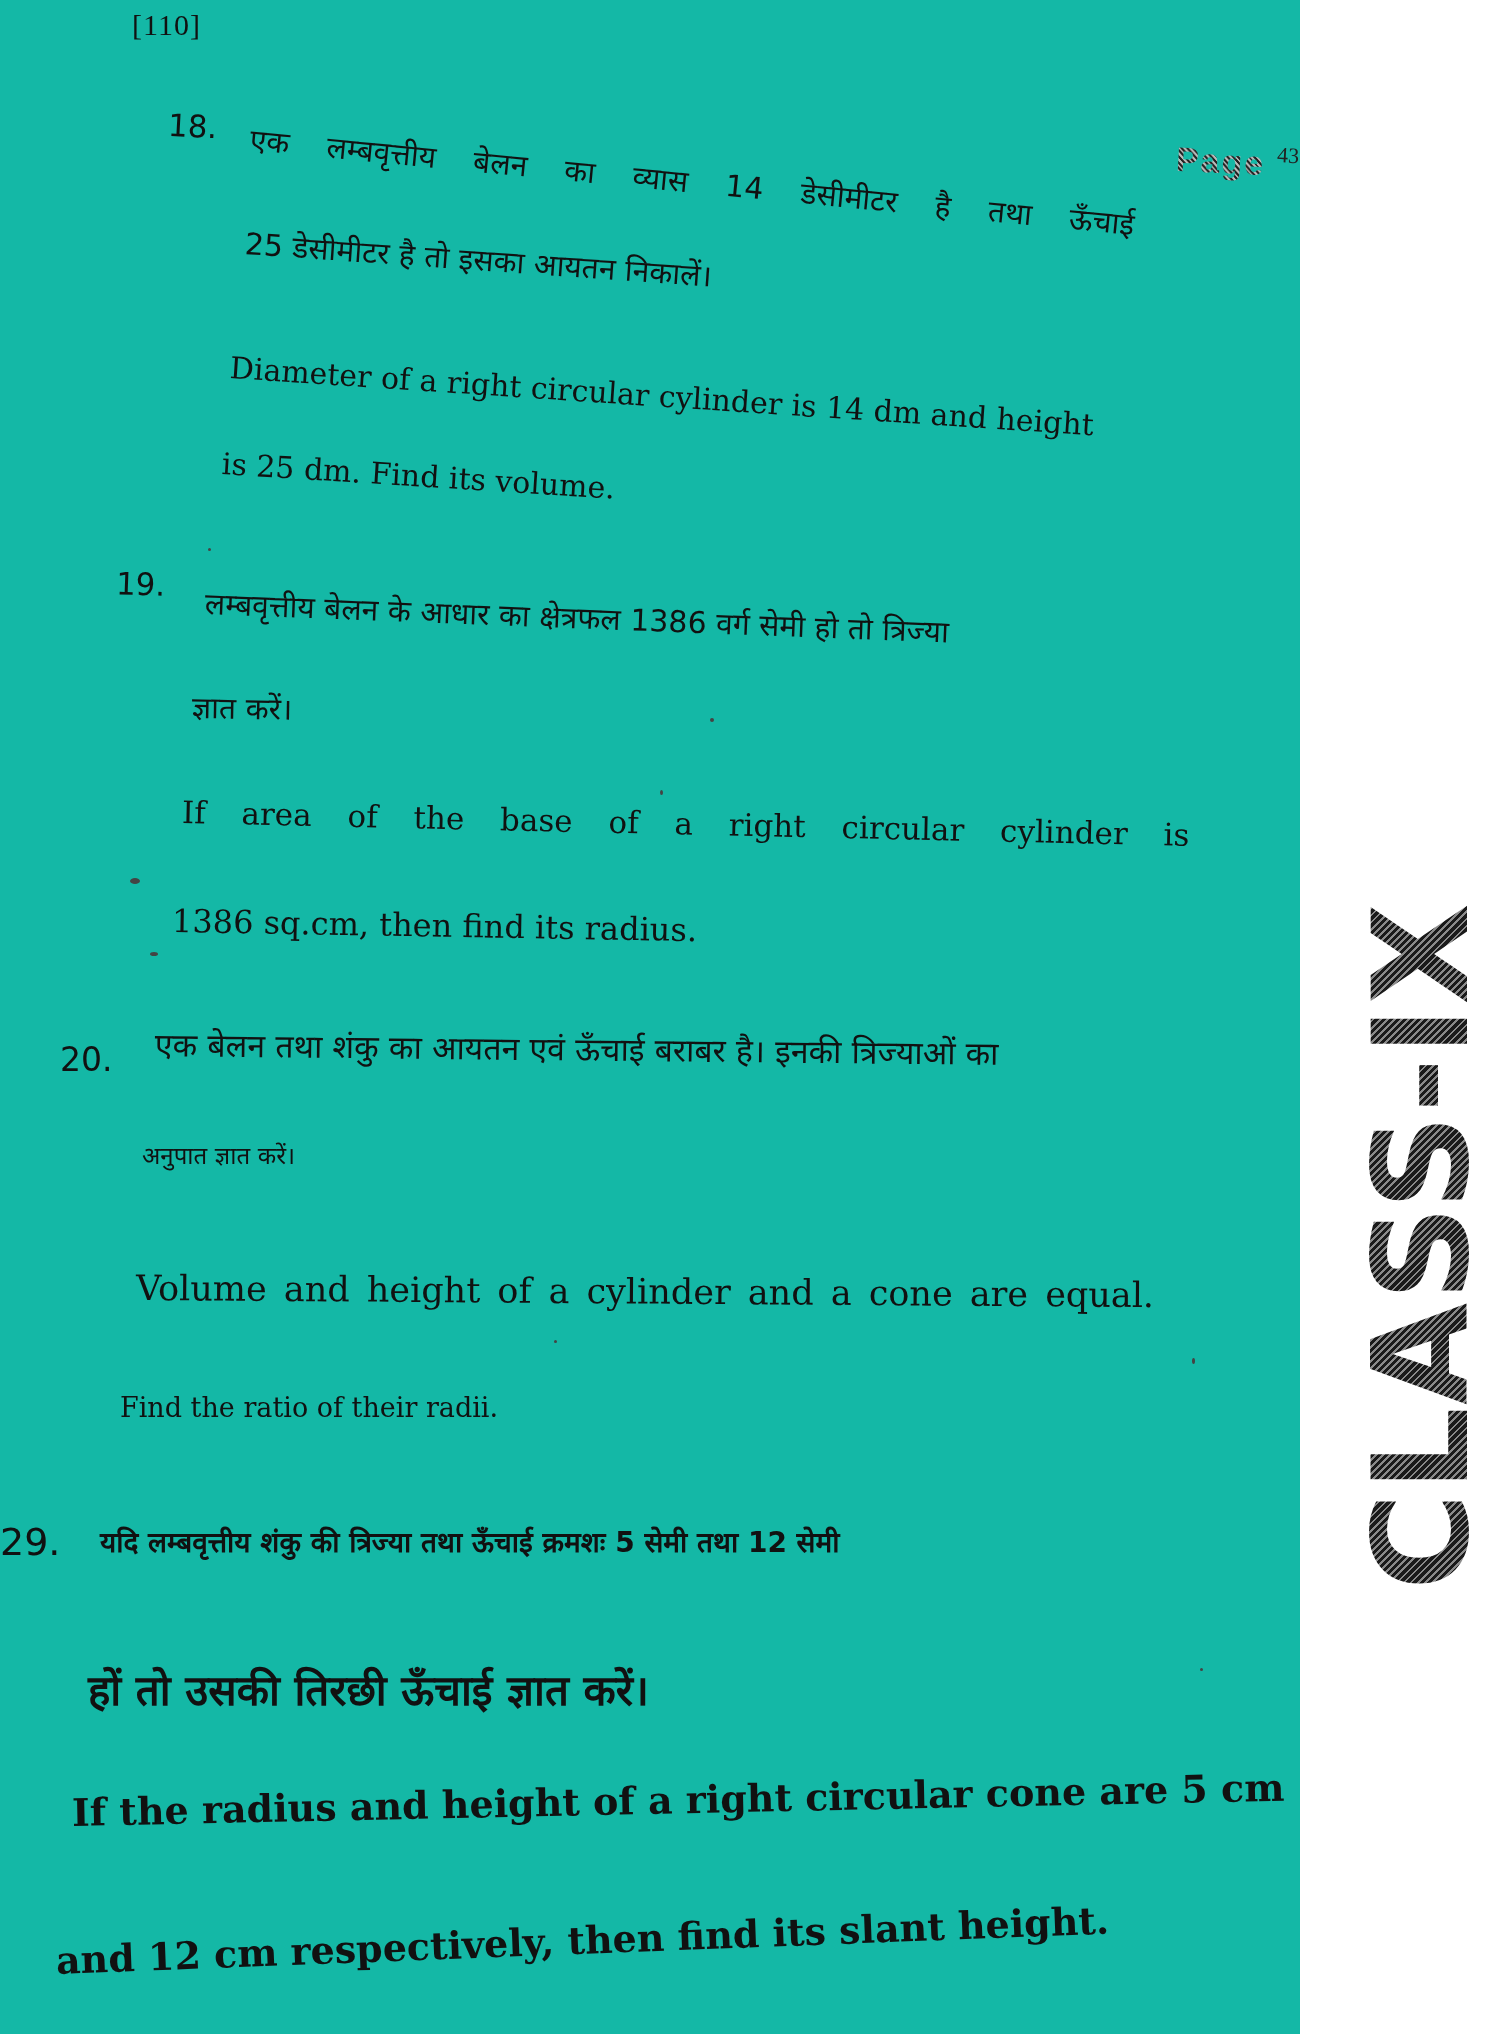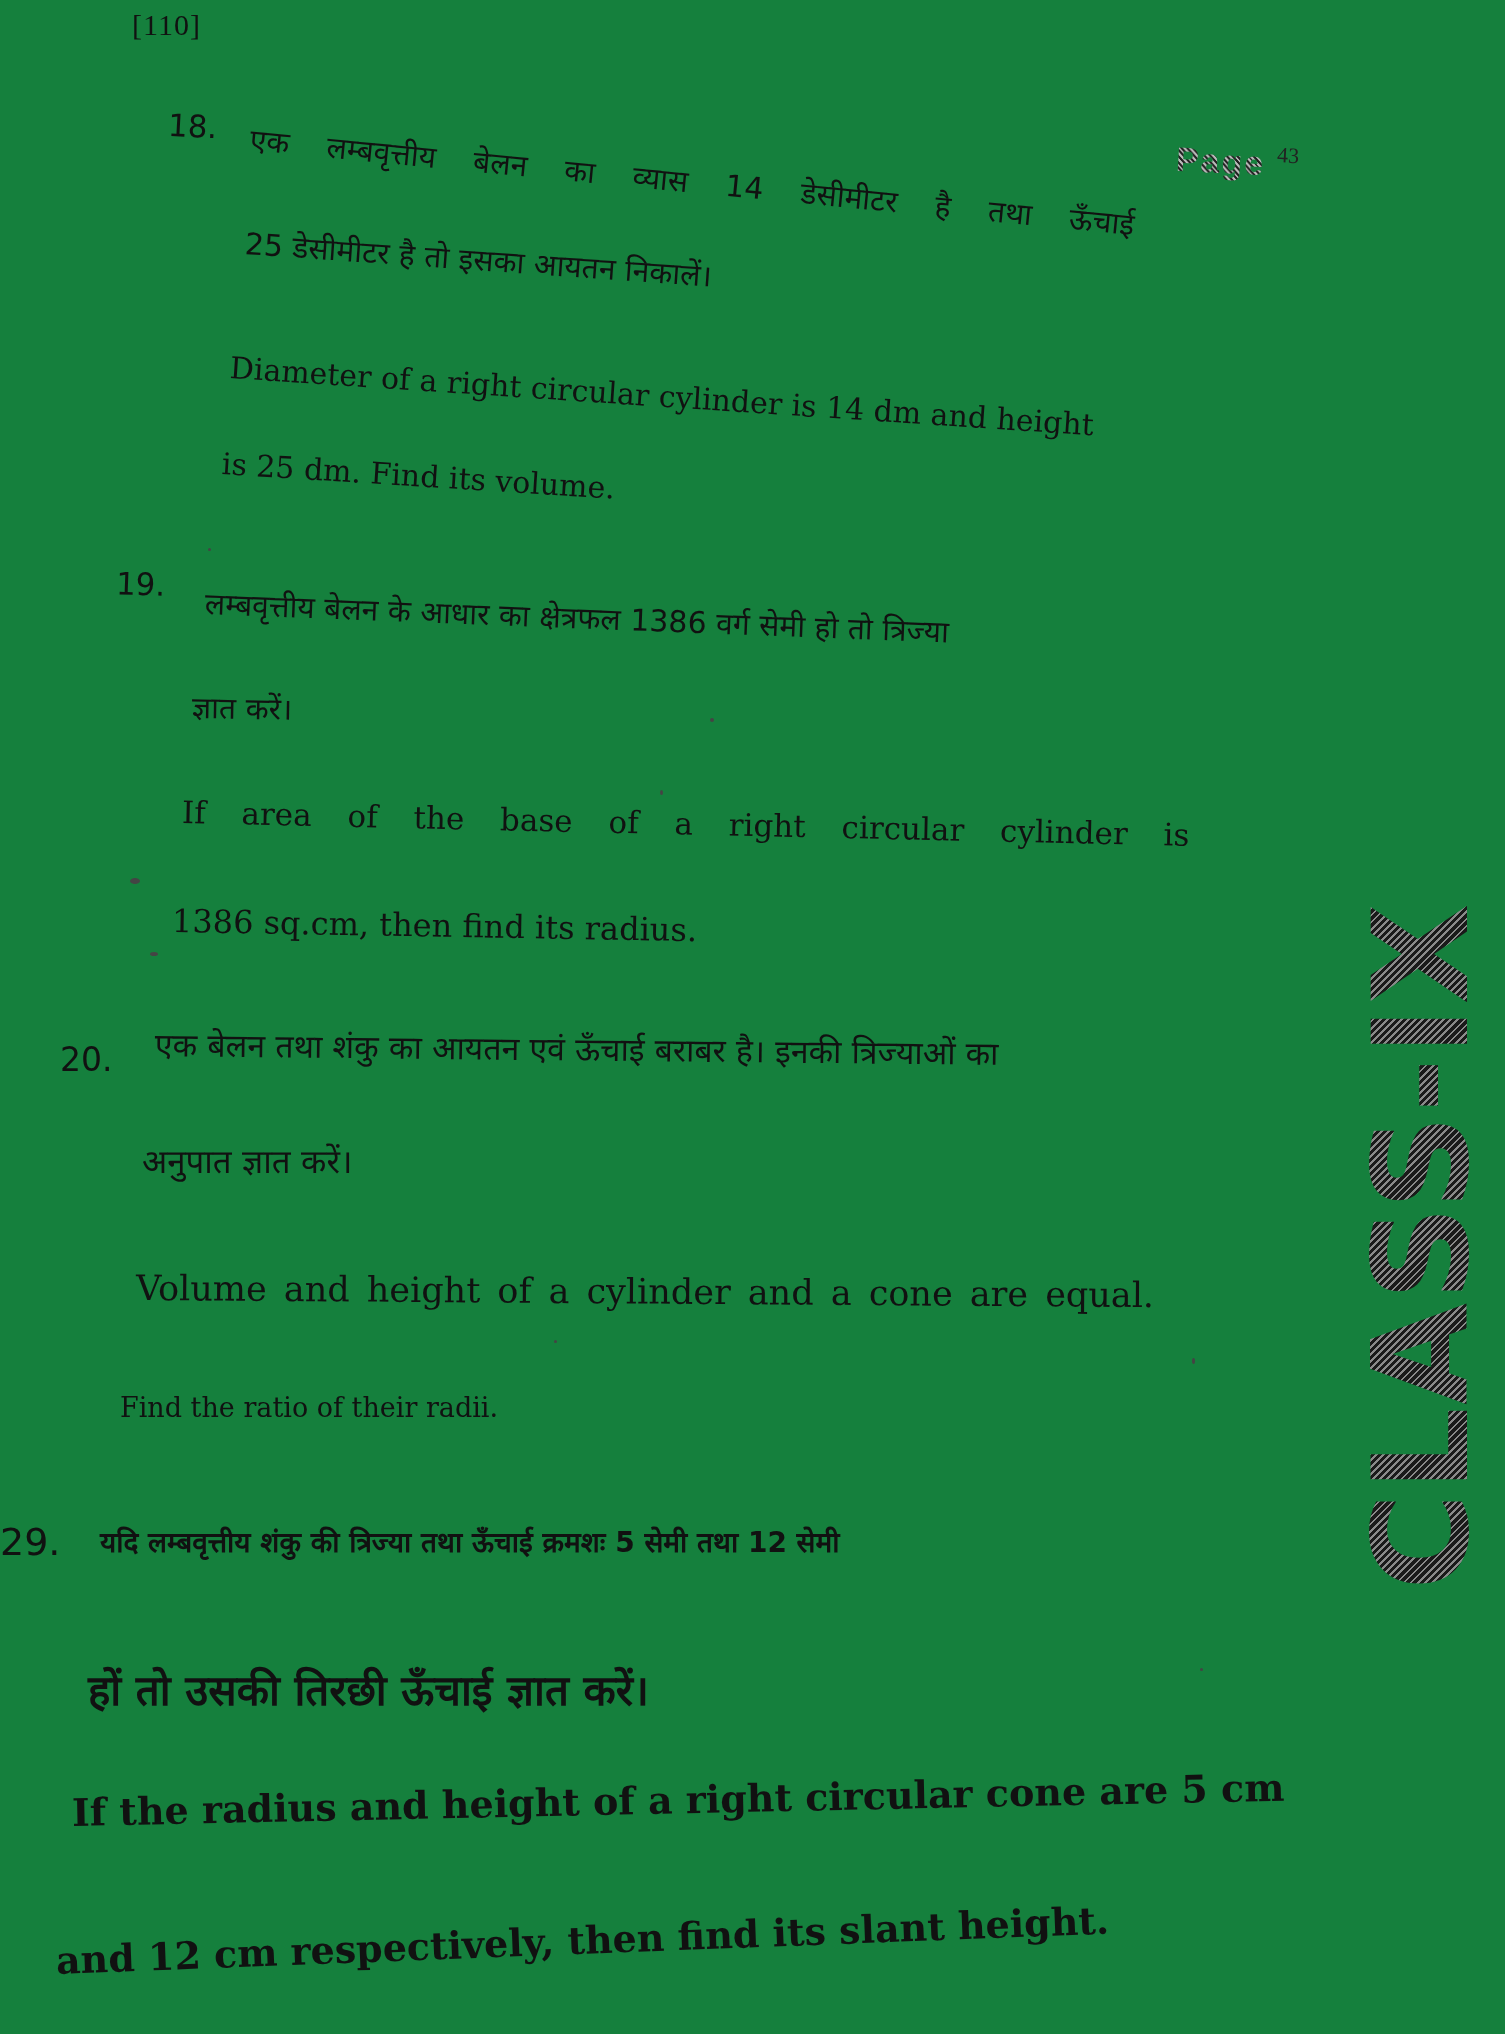--- a/index.html
+++ b/index.html
@@ -11,23 +11,23 @@
       width: 1505px;
       height: 2034px;
       position: relative;
       overflow: hidden;
       font-family: "DejaVu Serif", "Liberation Serif", serif;
       color: #111111;
     }
     .page {
       position: absolute;
       left: 0; top: 0;
-      width: 1505px;
+      width: 1300px;
       height: 2034px;
-      background: #15803d;
+      background: #14b8a6;
     }
     .abs { position: absolute; white-space: nowrap; }
 
     .page-number {
       left: 132px; top: 8px;
       font-size: 30px;
       font-family: "Liberation Serif", serif;
       letter-spacing: 1px;
     }
     .page-label {
@@ -77,21 +77,21 @@
     
     .q19-num { left: 116px; top: 566px; transform: rotate(2deg); }
     .q19-hi1 { left: 205px; top: 582px; transform-origin: left center; transform: rotate(2.2deg); }
     .q19-hi2 { left: 192px; top: 686px; transform-origin: left center; transform: rotate(1deg); }
     .q19-en1 { left: 182px; top: 794px; transform-origin: left center; transform: rotate(1.3deg); font-size: 31px; word-spacing: 26px; }
     .q19-en2 { left: 172px; top: 902px; transform-origin: left center; transform: rotate(1deg); font-size: 32px; }
 
     
     .q20-num { left: 60px; top: 1018px; font-size: 33px; margin-top: 22px; }
     .q20-hi1 { left: 155px; top: 1022px; transform-origin: left center; transform: rotate(0.6deg); font-size: 32px; }
-    .q20-hi2 { left: 142px; top: 1138px; font-size: 33px; }
+    .q20-hi2 { left: 142px; top: 1138px; font-size: 24px; }
     .q20-en1 { left: 136px; top: 1268px; transform-origin: left center; transform: rotate(0.4deg); font-size: 35px; word-spacing: 6px; }
     .q20-en2 { left: 120px; top: 1392px; font-size: 27px; }
 
     
     .q21-num { left: 0px; top: 1520px; font-size: 38px; }
     .q21-hi1 { left: 100px; top: 1522px; font-size: 28px; font-weight: bold; }
     .q21-hi2 { left: 88px; top: 1660px; font-size: 42px; font-weight: bold; }
     .q21-en1 { left: 72px; top: 1790px; transform-origin: left center; transform: rotate(-1.2deg); font-size: 38px; font-weight: bold; }
     .q21-en2 { left: 56px; top: 1938px; transform-origin: left center; transform: rotate(-2.2deg); font-size: 38px; font-weight: bold; }
 

